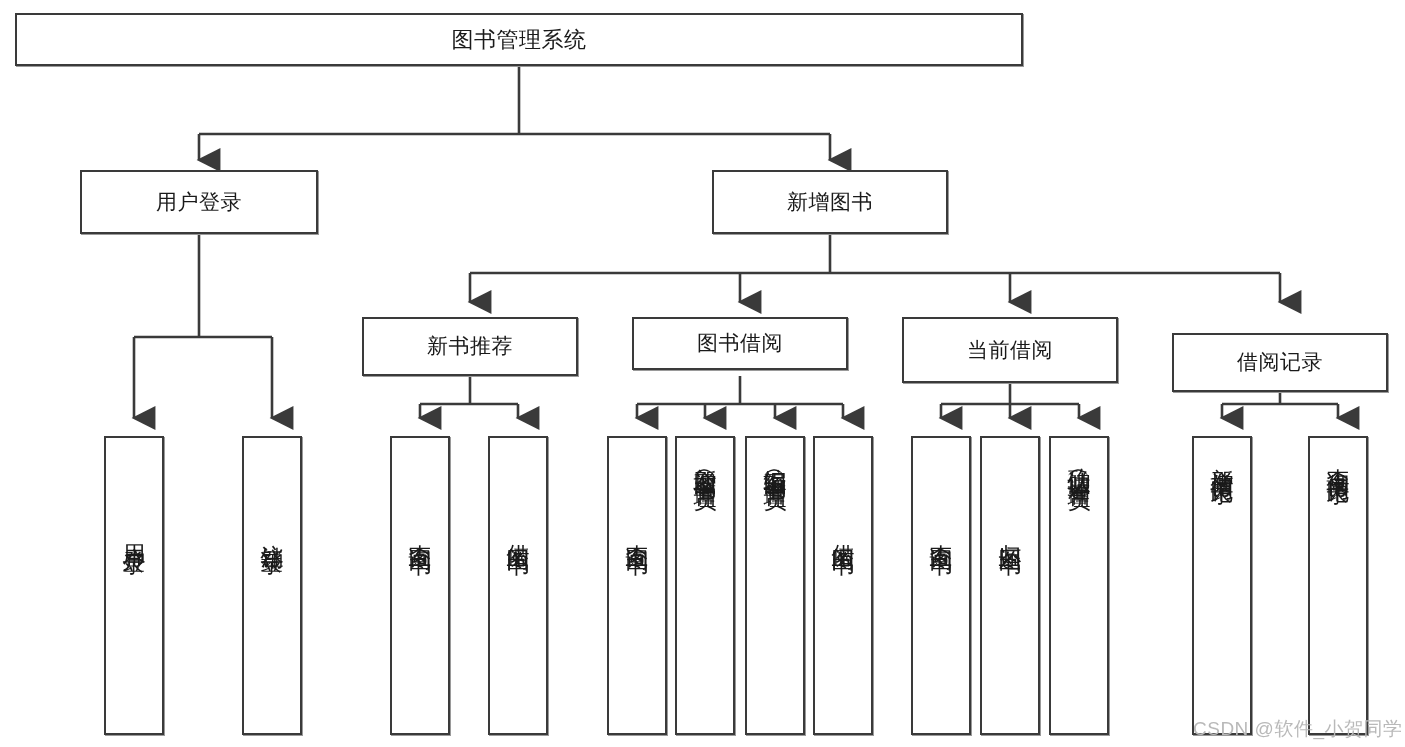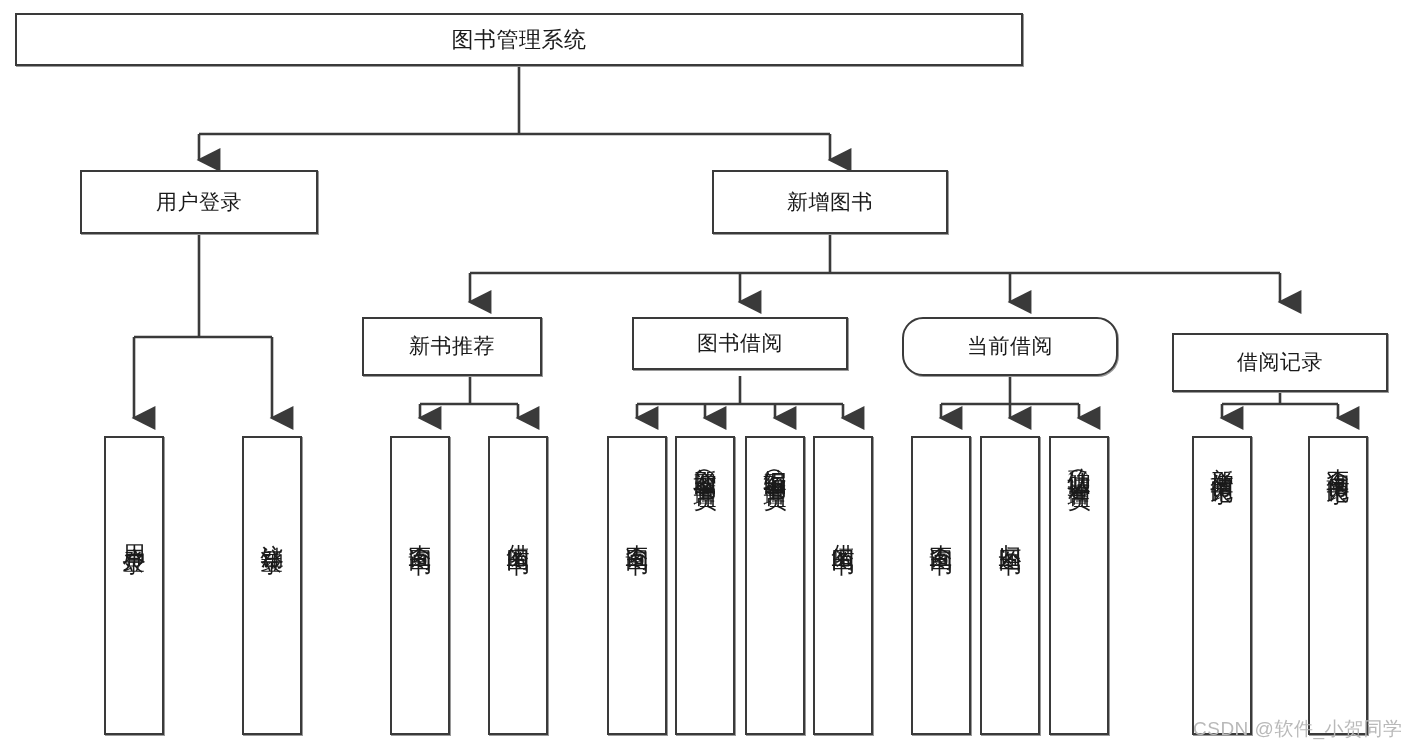--- a/index.html
+++ b/index.html
@@ -139,27 +139,27 @@
     <span class="label">图书管理系统</span>
   </div>
 
   <div class="node h" style="left:80px; top:170px; width:238px; height:64px;">
     <span class="label">用户登录</span>
   </div>
   <div class="node h" style="left:712px; top:170px; width:236px; height:64px;">
     <span class="label">新增图书</span>
   </div>
 
-  <div class="node h" style="left:362px; top:317px; width:180px; height:59px;">
+  <div class="node h" style="left:362px; top:317px; width:216px; height:59px;">
     <span class="label">新书推荐</span>
   </div>
   <div class="node h" style="left:632px; top:317px; width:216px; height:53px;">
     <span class="label">图书借阅</span>
   </div>
-  <div class="node h" style="left:902px; top:317px; width:216px; height:59px;border-radius:21px;">
+  <div class="node h" style="left:902px; top:317px; width:216px; height:66px;">
     <span class="label">当前借阅</span>
   </div>
   <div class="node h" style="left:1172px; top:317px; width:216px; height:59px;margin-top:16px;">
     <span class="label">借阅记录</span>
   </div>
 
   <div class="node v mid" style="left:104px; top:436px; width:60px; height:299px;">
     <span class="label">用户登录</span>
   </div>
   <div class="node v mid" style="left:242px; top:436px; width:60px; height:299px;">

